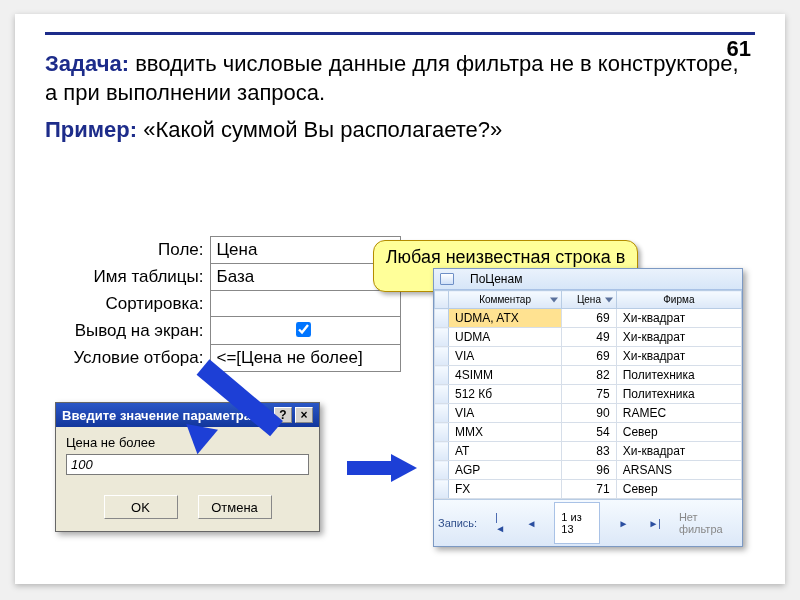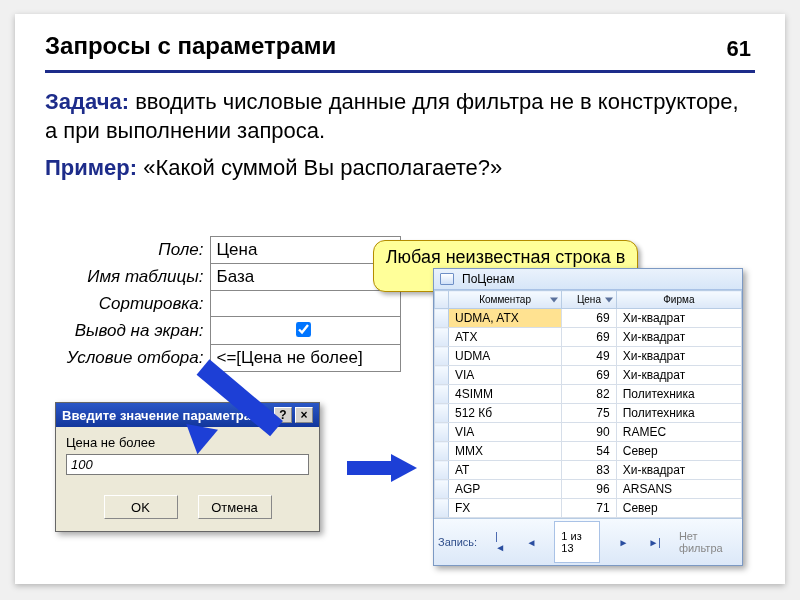--- a/index.html
+++ b/index.html
@@ -49,21 +49,21 @@
     left: 40px; top: 222px;
     width: 350px;
     font-size: 17px;
   }
   .designer table { border-collapse: collapse; }
   .designer td {
     padding: 3px 6px;
     vertical-align: middle;
     height: 24px;
   }
-  .designer .lbl { text-align: right; width: 155px; font-style: italic; }
+  .designer .lbl { text-align: right; width: 155px; }
   .designer .val {
     border: 1px solid #888;
     background: #fff;
     width: 190px;
     white-space: nowrap;
   }
   .designer .val input[type=checkbox]{ margin-left: 80px; transform: scale(1.15); }
 
   
   .callout {
@@ -136,21 +136,21 @@
     width: 310px;
     border: 1px solid #7c99c3;
     background: #fff;
     box-shadow: 3px 3px 6px rgba(0,0,0,.35);
     font-size: 13px;
   }
   .datasheet .tab {
     background: linear-gradient(#eaf2fc,#d7e6f8);
     border-bottom: 1px solid #a9c2e6;
     padding: 3px 6px;
-    display: flex; align-items: center; gap: 8px;
+    display: flex; align-items: center; gap: 16px;
     font-size: 12px;
   }
   .datasheet .tab .ico {
     width: 14px; height: 12px;
     background: linear-gradient(#fff,#cfe0f8);
     border: 1px solid #6e8fc6;
     border-radius: 1px;
   }
   .ds-wrap { overflow: hidden; }
   table.ds { border-collapse: collapse; width: 100%; }
@@ -240,21 +240,20 @@
     border-left:26px solid #1d3fd6;
     border-top:14px solid transparent;
     border-bottom:14px solid transparent;
   }
 </style>
 </head>
 <body>
 
 <div class="slide">
   <div class="page-num">61</div>
-  <div class="title">Запросы с параметрами</div>
   <div class="hr"></div>
 
   <div class="body-text">
     <span class="kw">Задача:</span><span> вводить числовые данные для фильтра не в конструкторе, а при выполнении запроса.</span>
   </div>
   <div class="body-text">
     <span class="kw">Пример:</span><span> «Какой суммой Вы располагаете?»</span>
   </div>
 
   <div class="designer">
@@ -318,26 +317,20 @@
           <th style="width:14px;"></th>
           <th><span>Комментар</span><span class="dd"></span></th>
           <th><span>Цена</span><span class="dd"></span></th>
           <th><span>Фирма</span></th>
         </tr>
         </tbody>
           <tbody id="ds-rows">
             <tr>
               <td class="rowhead"></td>
               <td style="background: rgb(255, 226, 145);">UDMA, ATX</td>
-              <td class="num">69</td>
-              <td>Хи-квадрат</td>
-            </tr>
-            <tr>
-              <td class="rowhead"></td>
-              <td>ATX</td>
               <td class="num">69</td>
               <td>Хи-квадрат</td>
             </tr>
             <tr>
               <td class="rowhead"></td>
               <td>UDMA</td>
               <td class="num">49</td>
               <td>Хи-квадрат</td>
             </tr>
             <tr>

